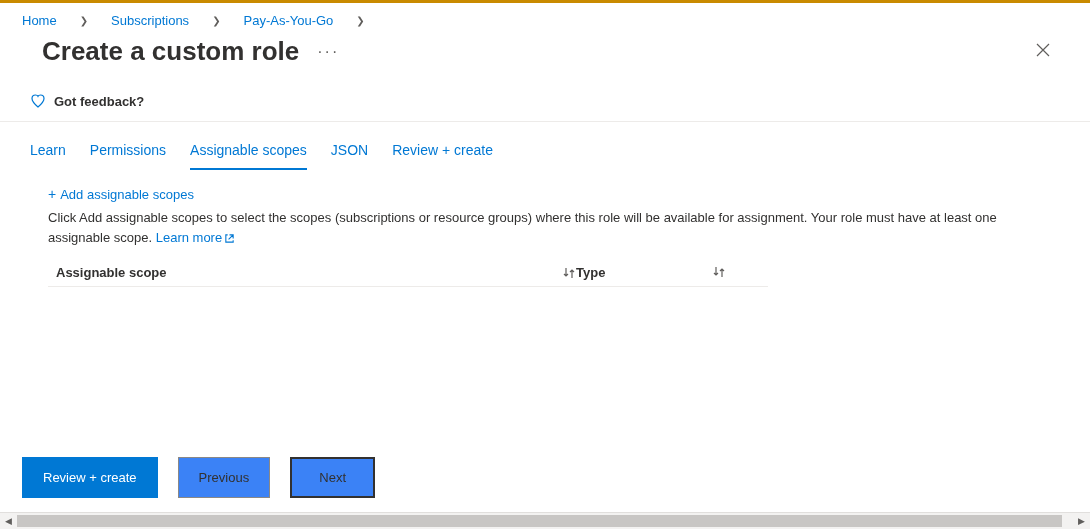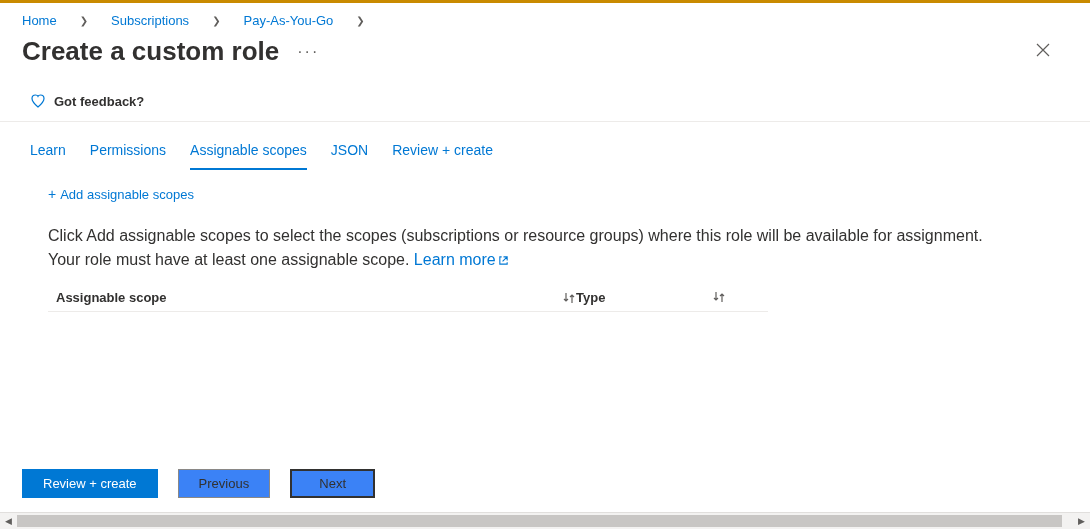--- a/index.html
+++ b/index.html
@@ -1,48 +1,48 @@
 <!DOCTYPE html>
 <html><head>
   <meta charset="utf-8">
   <style>
     * { margin: 0; padding: 0; box-sizing: border-box; }
     body { font-family: "Segoe UI", -apple-system, sans-serif; font-size: 13px; color: #323130; background: #fff; width: 1090px; height: 529px; position: relative; overflow: hidden; border-top: 3px solid #c98a00; }
     .breadcrumb { display: flex; align-items: center; gap: 23px; padding: 10px 22px 4px; font-size: 13px; }
     .breadcrumb a { color: #0078d4; text-decoration: none; cursor: pointer; }
     .breadcrumb .chevron { color: #605e5c; font-size: 10px; }
-    .title-row { display: flex; align-items: center; padding: 4px 22px 18px; }
+    .title-row { display: flex; align-items: center; padding: 4px 22px 18px; margin-left: 20px; }
     .page-title { font-size: 26px; font-weight: 600; color: #323130; }
     .title-ellipsis { margin-left: 18px; color: #605e5c; font-size: 16px; letter-spacing: 2px; cursor: pointer; }
     .close-btn { margin-left: auto; font-size: 18px; color: #605e5c; cursor: pointer; background: none; border: none; padding: 4px 8px; margin-right: 10px; }
     .feedback-row { display: flex; align-items: center; gap: 8px; padding: 8px 30px 12px; border-bottom: 1px solid #edebe9; font-weight: bold; }
     .heart-icon { width: 16px; height: 16px; color: #0078d4; }
     .feedback-text { color: #323130; font-size: 13px; }
     .tabs { display: flex; gap: 24px; padding: 14px 30px 0; }
     .tab { color: #0078d4; font-size: 14px; padding: 6px 0 10px; cursor: pointer; border-bottom: 2px solid transparent; }
     .tab.active { border-bottom-color: #0078d4; }
     .content { padding: 10px 48px 0; }
     .add-link { display: flex; align-items: center; gap: 4px; color: #0078d4; font-size: 13px; cursor: pointer; padding: 6px 0; }
     .plus { font-size: 14px; }
-    .help-text { color: #323130; font-size: 16px; line-height: 1.5; margin: 16px 0 12px; max-width: 960px; }
+    .help-text { color: #323130; font-size: 13px; line-height: 1.5; margin: 0 0 12px; max-width: 960px; }
     .learn-more { color: #0078d4; cursor: pointer; }
     .ext-icon { width: 11px; height: 11px; display: inline-block; vertical-align: middle; margin-left: 2px; }
     .table { width: 720px; }
     .table-header { display: flex; border-bottom: 1px solid #edebe9; padding: 6px 8px; font-weight: 600; font-size: 13px; }
     .col-scope { flex: 0 0 520px; display: flex; align-items: flex-end; justify-content: space-between; gap: 8px; }
     .col-type { flex: 0 0 150px; display: flex; justify-content: space-between; }
     .col-action { flex: 0 0 40px; }
     .sort-icon { width: 14px; height: 14px; color: #605e5c; cursor: pointer; }
     .table-row { display: flex; padding: 10px 8px; border-bottom: 1px solid #edebe9; font-size: 13px; }
     .delete-btn { background: none; border: none; cursor: pointer; color: #323130; padding: 0; }
     .delete-btn svg { width: 15px; height: 15px; }
     .footer { position: absolute; bottom: 19px; left: 0; right: 0; padding: 12px 22px; display: flex; gap: 20px; }
     .btn { padding: 6px 20px; font-size: 13px; cursor: pointer; border: 1px solid #8a8886; background: #3b82f6; color: #323130; min-width: 85px; text-align: center; }
     .btn-primary { background: #0078d4; color: #fff; border-color: #0078d4; }
-    .btn-next { border: 2px solid #323130; padding: 5px 20px; }
+    .btn-next { border: 2px solid #323130; padding: 11px 20px; }
     .hscroll { position: absolute; bottom: 0; left: 0; right: 0; height: 17px; background: #f3f2f1; border-top: 1px solid #e1dfdd; display: flex; align-items: center; }
     .hscroll-arrow { width: 17px; height: 17px; display: flex; align-items: center; justify-content: center; font-size: 9px; color: #605e5c; cursor: pointer; }
     .hscroll-track { flex: 1; height: 100%; position: relative; }
     .hscroll-thumb { position: absolute; left: 0; top: 2px; bottom: 2px; width: 99%; background: #c8c6c4; }
   </style>
 </head>
 <body>
 
 <div class="breadcrumb">
   <a>Home</a>

